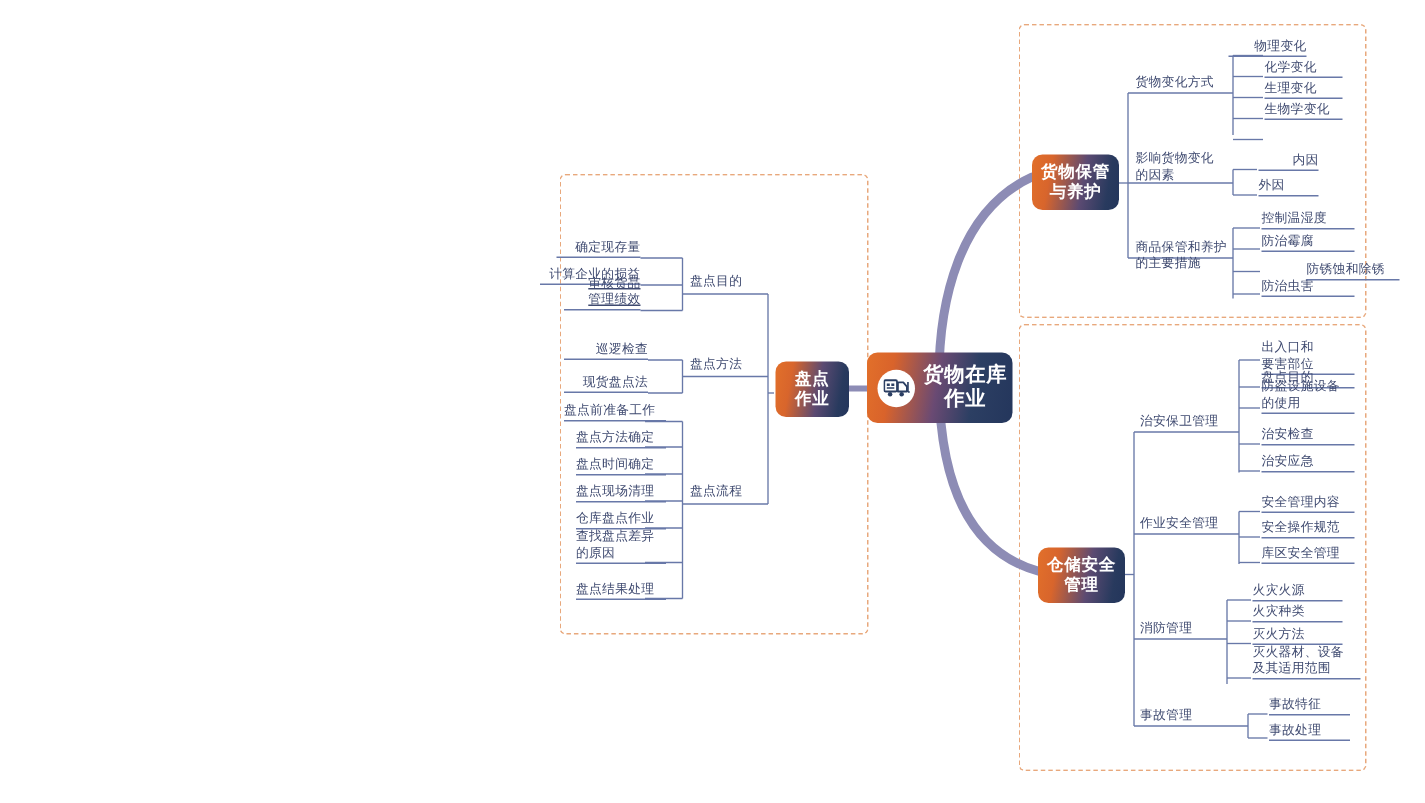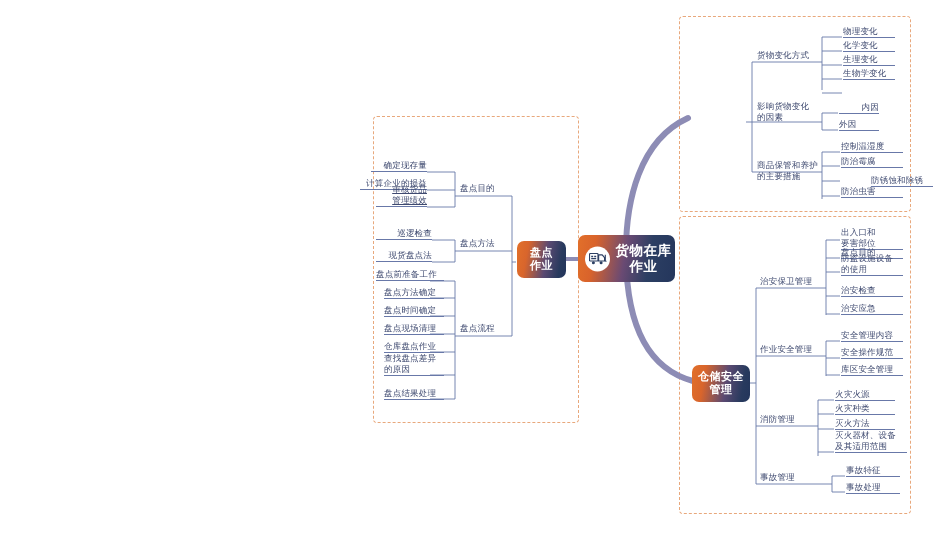--- a/index.html
+++ b/index.html
@@ -194,20 +194,24 @@
     </span>
     <span style="white-space:pre-line;">货物在库
 作业</span>
   </div>
 
   <div class="node node-main" style="left:517px;top:241px;width:49px;height:37px;">
     <span style="white-space:pre-line;">盘点
 作业</span>
   </div>
 
+  <div class="node node-main" style="left:688px;top:103px;width:58px;height:37px;">
+    <span style="white-space:pre-line;">货物保管
+与养护</span>
+  </div>
 
   <div class="node node-main" style="left:692px;top:365px;width:58px;height:37px;">
     <span style="white-space:pre-line;">仓储安全
 管理</span>
   </div>
 
   <div class="lbl nb" style="left:460px;top:183px;width:56px;">盘点目的</div>
   <div class="lbl u r" style="left:371px;top:160px;width:56px;">确定现存量</div>
   <div class="lbl u r" style="left:360px;top:178px;width:67px;">计算企业的损益</div>
   <div class="lbl u r" style="left:376px;top:184px;width:51px;white-space:pre-line;text-decoration:underline;">审核货品
@@ -221,21 +225,21 @@
   <div class="lbl u" style="left:376px;top:269px;width:68px;">盘点前准备工作</div>
   <div class="lbl u" style="left:384px;top:287px;width:60px;">盘点方法确定</div>
   <div class="lbl u" style="left:384px;top:305px;width:60px;">盘点时间确定</div>
   <div class="lbl u" style="left:384px;top:323px;width:60px;">盘点现场清理</div>
   <div class="lbl u" style="left:384px;top:341px;width:60px;">仓库盘点作业</div>
   <div class="lbl u" style="left:384px;top:353px;width:60px;white-space:pre-line;">查找盘点差异
 的原因</div>
   <div class="lbl u" style="left:384px;top:388px;width:60px;">盘点结果处理</div>
 
   <div class="lbl nb" style="left:757px;top:50px;width:64px;">货物变化方式</div>
-  <div class="lbl u" style="left:843px;top:26px;width:52px;">物理变化</div>
+  <div class="lbl u" style="left:819px;top:26px;width:52px;text-align:right;">物理变化</div>
   <div class="lbl u" style="left:843px;top:40px;width:52px;">化学变化</div>
   <div class="lbl u" style="left:843px;top:54px;width:52px;">生理变化</div>
   <div class="lbl u" style="left:843px;top:68px;width:52px;">生物学变化</div>
 
   <div class="lbl nb" style="left:757px;top:101px;width:66px;white-space:pre-line;">影响货物变化
 的因素</div>
   <div class="lbl u" style="left:839px;top:102px;width:40px;text-align:right;">内因</div>
   <div class="lbl u" style="left:839px;top:119px;width:40px;">外因</div>
 
   <div class="lbl nb" style="left:757px;top:160px;width:70px;white-space:pre-line;">商品保管和养护

